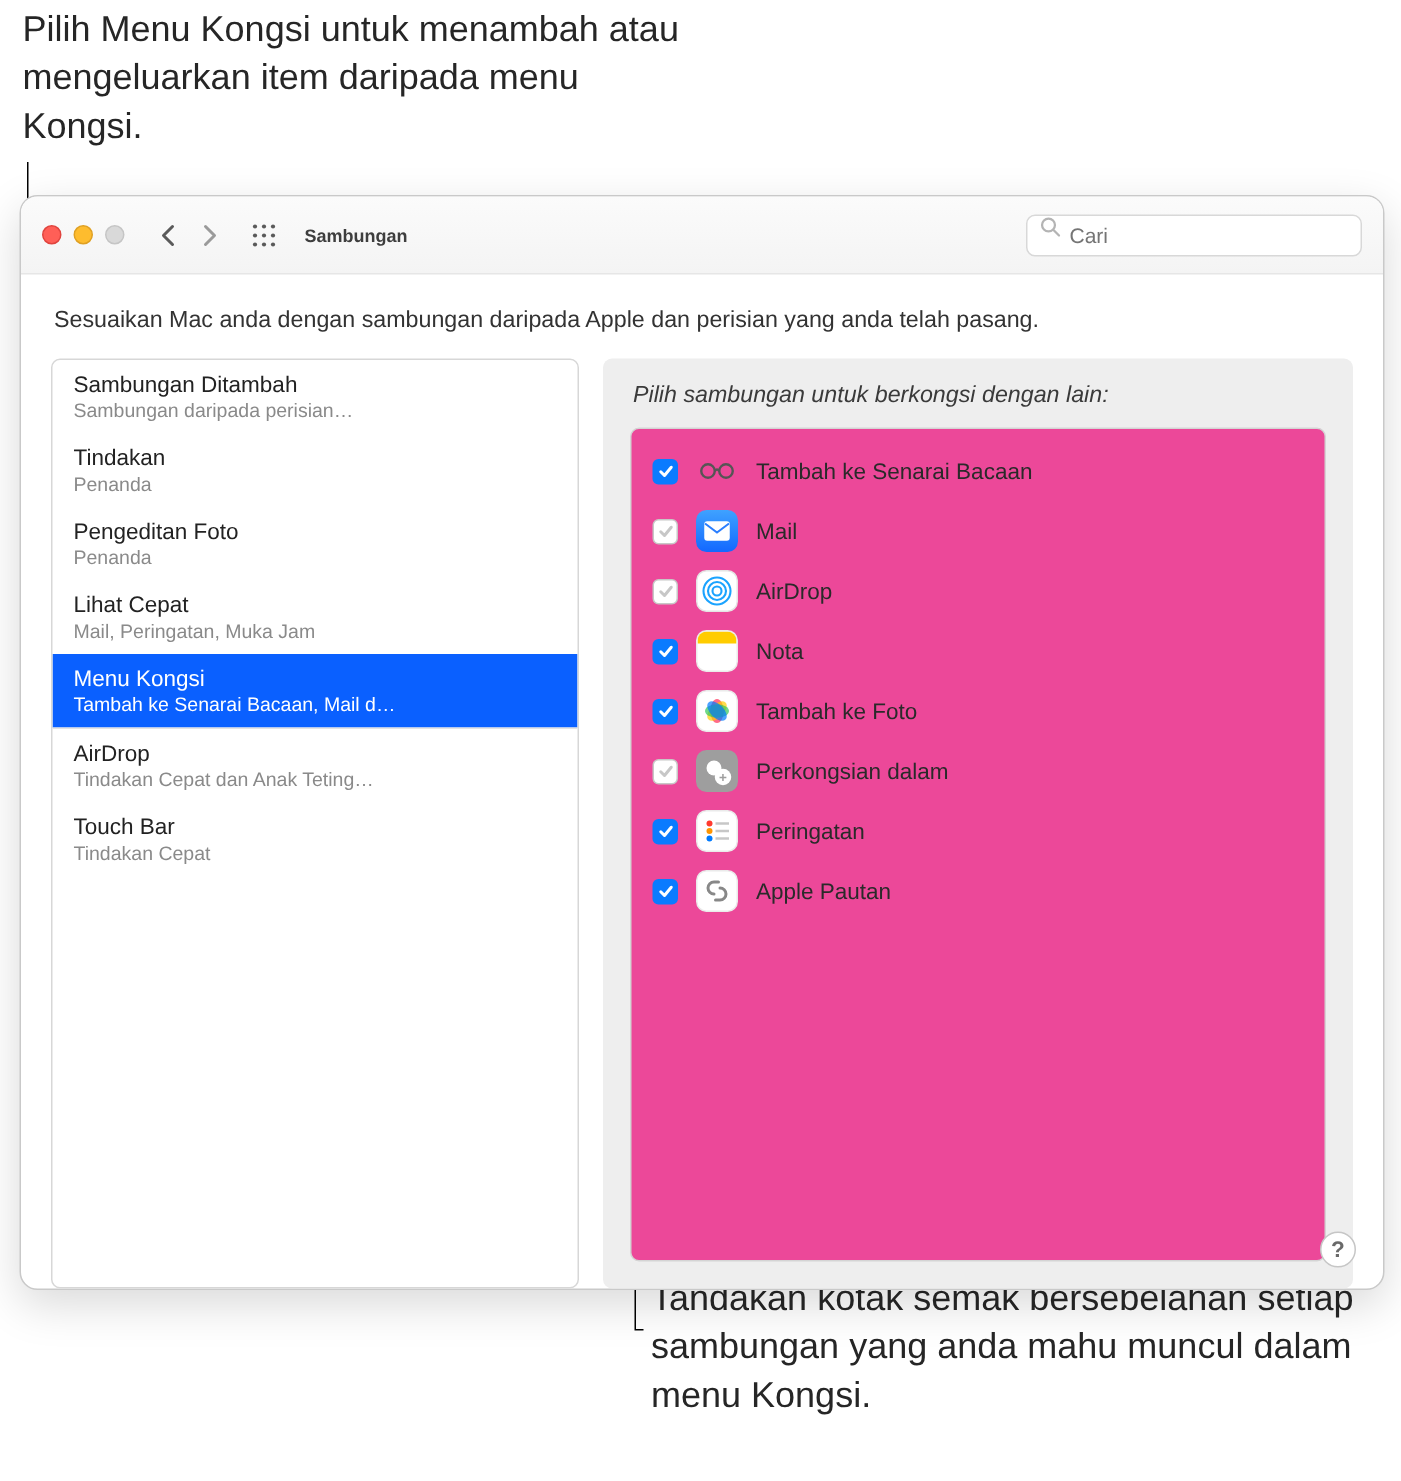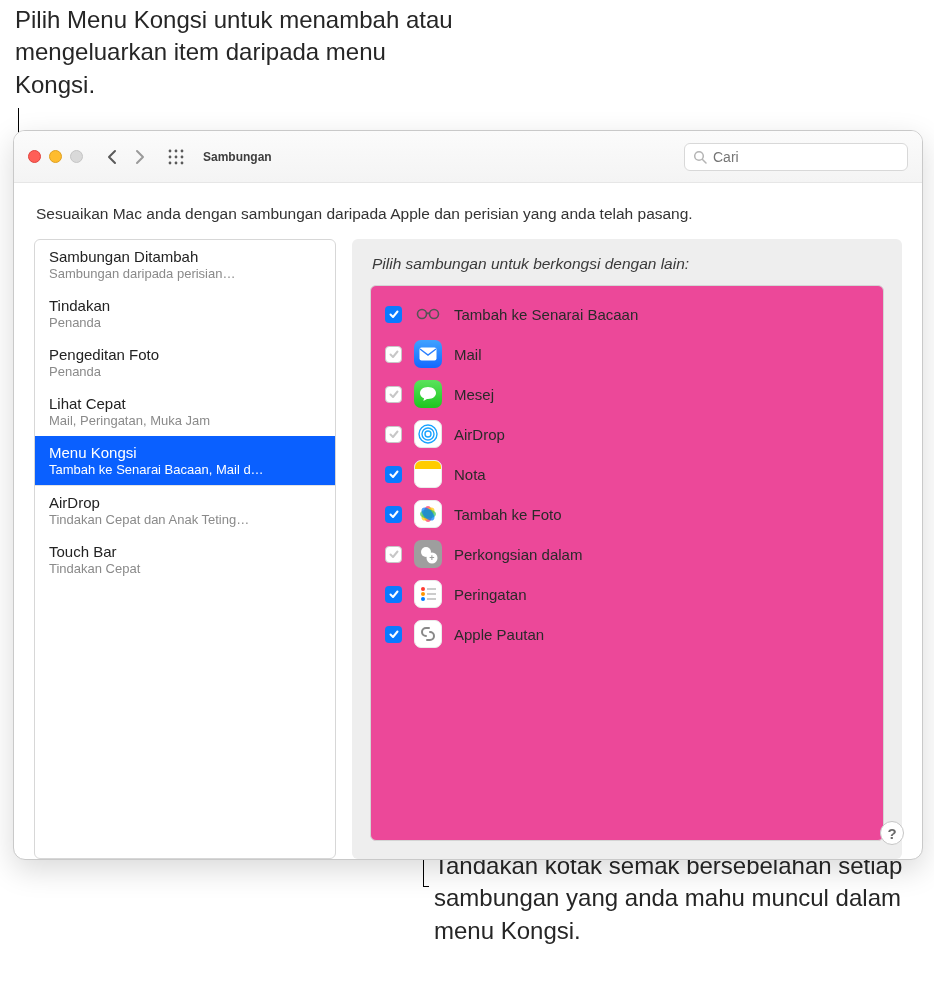--- a/index.html
+++ b/index.html
@@ -54,39 +54,39 @@
   .navbtns { display: flex; gap: 2px; color: #9a9a9a; }
   .navbtn { width: 26px; height: 24px; display:flex;align-items:center;justify-content:center; font-size:20px; }
   .navbtn.active { color:#5a5a5a; }
   .gridbtn { width:26px; height:24px; display:flex;align-items:center;justify-content:center; color:#5a5a5a;}
   .window-title { font-size: 12px; font-weight: 600; color:#3e3e3e; margin-left: 4px;}
   .spacer { flex: 1; }
   .searchwrap {
     width: 224px; height: 28px;
     border: 1px solid #d8d8d8; border-radius: 6px;
     background: #fff;
-    display: flex; align-items: center; padding: 0 8px; gap: 6px;
+    display: flex; padding: 0 8px; gap: 6px;
     color: #b4b4b4;
   }
   .searchwrap input {
     border: none; outline: none; flex:1; font-size: 14px; color:#444; background: transparent;
   }
 
   .body {
     padding: 18px 20px 0 20px;
     height: calc(100% - 52px);
     display: flex;
     flex-direction: column;
   }
   .desc { font-size: 15.5px; color:#333; padding: 4px 2px 16px 2px; }
 
   .panes { flex:1; display:flex; gap:16px; min-height: 0; }
 
   .sidebar {
-    width: 302px;
+    width: 352px;
     border: 1px solid #d7d7d7;
     border-radius: 6px;
     background:#fff;
     overflow:hidden;
   }
   .sb-item {
     padding: 8px 14px;
     cursor: default;
   }
   .sb-title { font-size: 15px; color:#222; }
@@ -278,33 +278,20 @@
                 </svg>
               </div>
               <span class="row-label">Mail</span>
             </div>
             <div class="row">
               <div class="chk off">
                 <svg width="12" height="12" viewBox="0 0 12 12">
                   <path d="M2.5 6.5 L5 9 L9.5 3.5" fill="none" stroke-width="2" stroke-linecap="round" stroke-linejoin="round"></path>
                 </svg>
               </div>
-              <div class="appicon ic-msg">
-                <svg width="18" height="16" viewBox="0 0 18 16">
-                  <path d="M9 1 C4 1 1 3.8 1 7.2 C1 9.4 2.6 11.3 5 12.2 L4.4 15 L8 12.9 C8.3 12.9 8.7 13 9 13 C14 13 17 10.2 17 7 C17 3.8 14 1 9 1 Z" fill="#fff"></path>
-                </svg>
-              </div>
-              <span class="row-label">Mesej</span>
-            </div>
-            <div class="row">
-              <div class="chk off">
-                <svg width="12" height="12" viewBox="0 0 12 12">
-                  <path d="M2.5 6.5 L5 9 L9.5 3.5" fill="none" stroke-width="2" stroke-linecap="round" stroke-linejoin="round"></path>
-                </svg>
-              </div>
               <div class="appicon ic-airdrop">
                 <svg width="22" height="22" viewBox="0 0 22 22">
                   <g fill="none" stroke="#1aa3ff" stroke-width="1.4">
                     <circle cx="11" cy="11" r="3"></circle>
                     <circle cx="11" cy="11" r="6"></circle>
                     <circle cx="11" cy="11" r="9"></circle>
                   </g>
                 </svg>
               </div>
               <span class="row-label">AirDrop</span>

